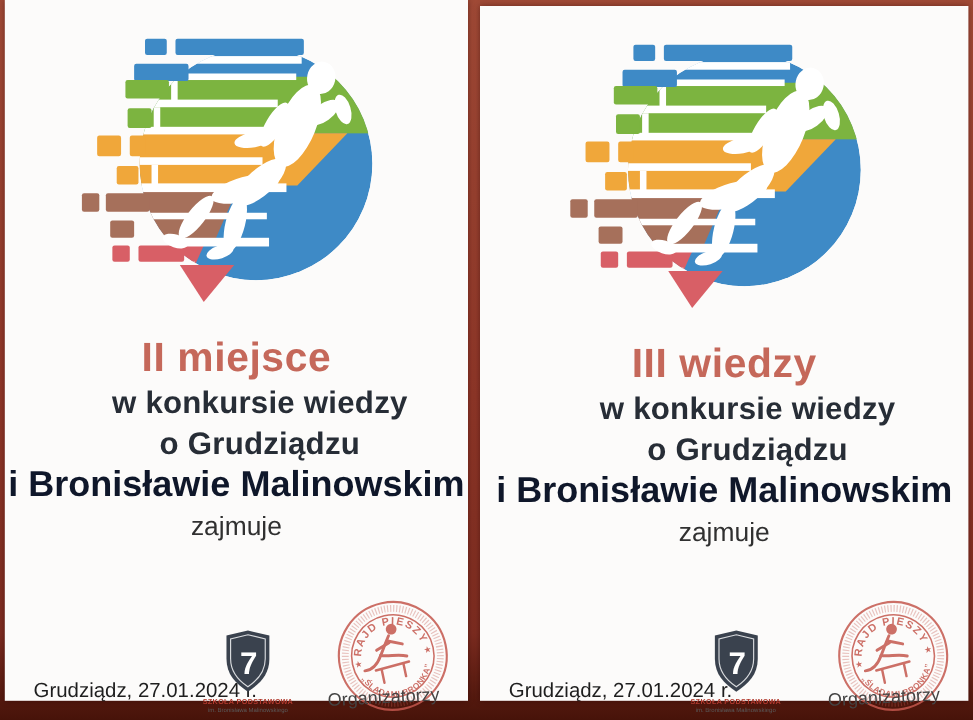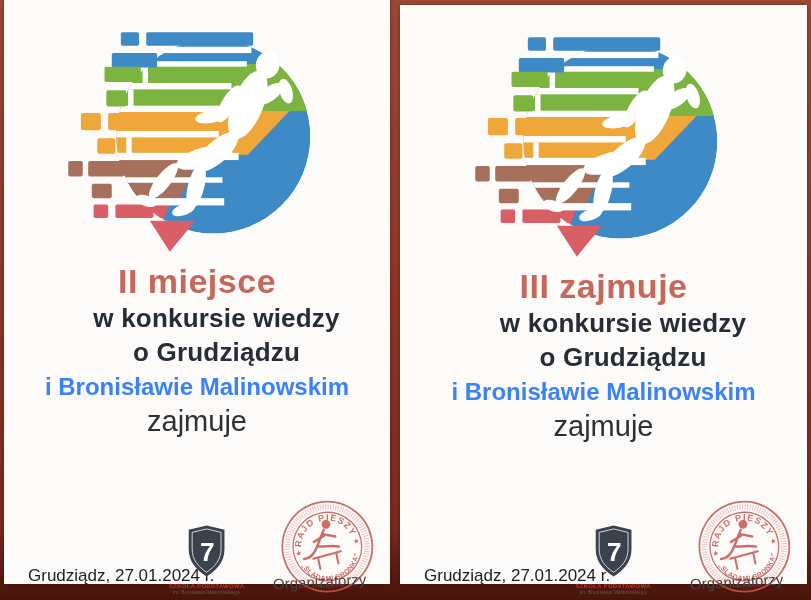--- a/index.html
+++ b/index.html
@@ -4,24 +4,24 @@
 <style>
   html,body{margin:0;padding:0;background:#3a3a3a;}
   .scene{position:relative;width:811px;height:600px;overflow:hidden;
          background:linear-gradient(180deg,#a04a36 0%,#8e3628 55%,#7c2c20 88%,#471309 100%);
          font-family:"Liberation Sans",sans-serif;}
   .cert{position:absolute;background:#fcfbfa;box-shadow:0 0 5px rgba(40,5,0,.45);}
   #cert-a{left:4px;top:0;width:386px;height:584px;}
   #cert-b{left:400px;top:5px;width:407px;height:579px;}
   .cert-inner{position:relative;width:100%;height:100%;text-align:center;}
   .logo{display:block;margin:14px auto 0;width:272px;height:245px;}
-  .place{font-size:34px;font-weight:bold;color:#c5685a;margin-top:2px;letter-spacing:.5px;line-height:40px;}
+  .place{font-size:34px;font-weight:bold;color:#c5685a;margin-top:19px;letter-spacing:.5px;line-height:40px;}
   .ln-bold{font-size:26px;font-weight:bold;color:#272d36;line-height:34px;letter-spacing:.2px;margin-left:39px;}
-  .ln-blue{font-size:24px;font-weight:bold;color:#3b82f6;line-height:36px;}
-  .ln-reg{font-size:29px;font-weight:400;color:#303030;line-height:33px;}
+  .ln-blue{font-size:30px;font-weight:bold;color:#0f172a;line-height:36px;}
+  .ln-reg{font-size:22px;font-weight:400;color:#303030;line-height:33px;}
   .sig-area{position:relative;height:46px;margin:20px 0 0 0;}
   .sig-line{position:absolute;left:8%;right:5%;bottom:5px;border-bottom:2px dotted #3c3c3c;}
   .sig-name{position:absolute;width:100%;bottom:7px;text-align:center;
             font-family:"DejaVu Serif",serif;font-style:italic;font-size:27px;color:#141414;
             letter-spacing:1px;transform:rotate(-1deg);}
   .bottom-row{position:absolute;left:0;right:0;bottom:0;height:110px;}
   .date{position:absolute;left:24px;bottom:12px;font-size:17px;color:#1e1e1e;}
   .badge{position:absolute;left:50%;transform:translateX(-42%);bottom:3px;width:120px;}
   .badge-svg{display:block;margin:0 auto;width:44px;height:58px;}
   .badge-line1{font-size:6px;font-weight:bold;color:#b23a2e;letter-spacing:.3px;margin-top:1px;}
@@ -240,21 +240,21 @@
           <ellipse cx="166" cy="113" rx="7" ry="18" transform="rotate(80 166 113)"></ellipse>
           <ellipse cx="172" cy="152" rx="12" ry="30" transform="rotate(48 172 152)"></ellipse>
           <ellipse cx="149" cy="190" rx="9" ry="26" transform="rotate(14 149 190)"></ellipse>
           <ellipse cx="135" cy="216" rx="13" ry="6" transform="rotate(-18 135 216)"></ellipse>
           <ellipse cx="158" cy="158" rx="11" ry="32" transform="rotate(74 158 158)"></ellipse>
           <ellipse cx="113" cy="184" rx="8" ry="24" transform="rotate(38 113 184)"></ellipse>
           <ellipse cx="94" cy="206" rx="12" ry="6" transform="rotate(18 94 206)"></ellipse>
         </g>
       </svg>
 
-      <div class="place">III zajmuje</div>
+      <div class="place">III wiedzy</div>
       <div class="ln-bold">w konkursie wiedzy</div>
       <div class="ln-bold">o Grudziądzu</div>
       <div class="ln-blue">i Bronisławie Malinowskim</div>
       <div class="ln-reg">zajmuje</div>
 
 
       <div class="bottom-row">
         <div class="date">Grudziądz, 27.01.2024 r.</div>
 
         <div class="badge">

